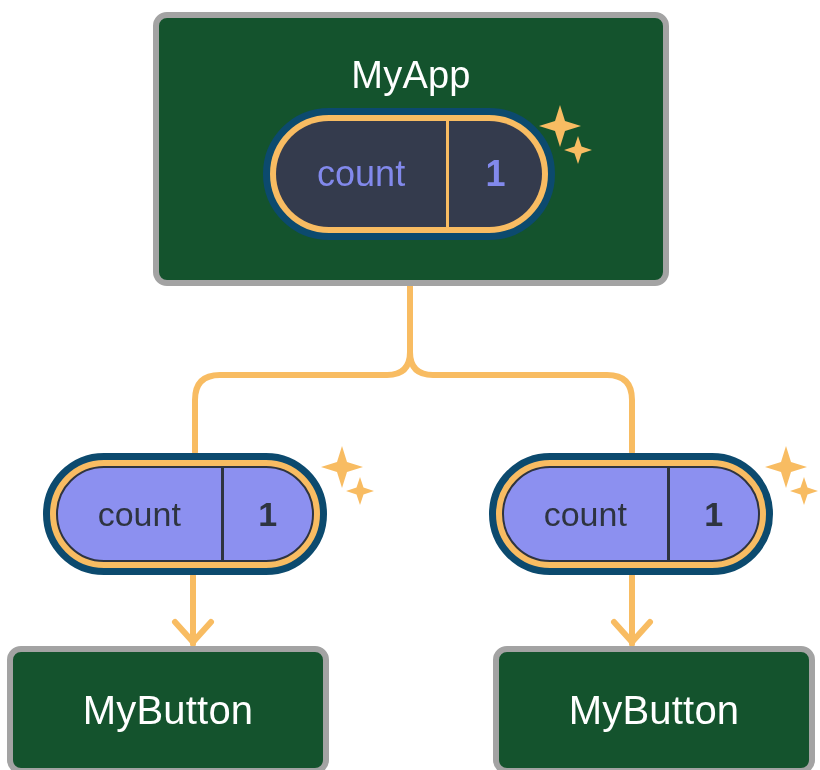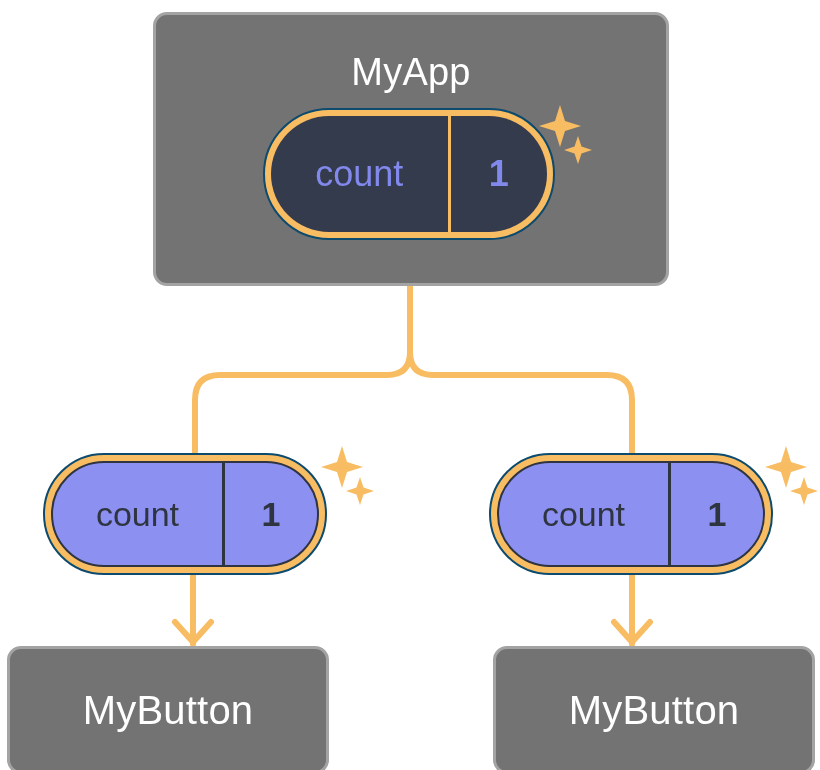--- a/index.html
+++ b/index.html
@@ -24,22 +24,22 @@
   #connectors {
     position: absolute;
     left: 0; top: 0;
     width: 820px; height: 770px;
     pointer-events: none;
   }
 
   
   .card {
     position: absolute;
-    background: #737373;
-    border: 3px solid #a3a3a3;
+    background: #14532d;
+    border: 6px solid #a3a3a3;
     border-radius: 14px;
     box-sizing: border-box;
   }
   .card-title {
     color: #FFFFFF;
     font-size: 38px;
     font-weight: 400;
     text-align: center;
     letter-spacing: 0.2px;
     line-height: 1;
@@ -69,21 +69,21 @@
     font-size: 40px;
   }
 
   
   .pill-wrap {
     position: absolute;
   }
   .pill {
     position: relative;
     box-sizing: border-box;
-    border: 2px solid #0c4a6e;      
+    border: 7px solid #0c4a6e;      
     border-radius: 999px;
     background: #F8BC62;            
     padding: 6px;
     display: block;
   }
   .pill-inner {
     position: relative;
     box-sizing: border-box;
     border-radius: 999px;
     width: 100%;

